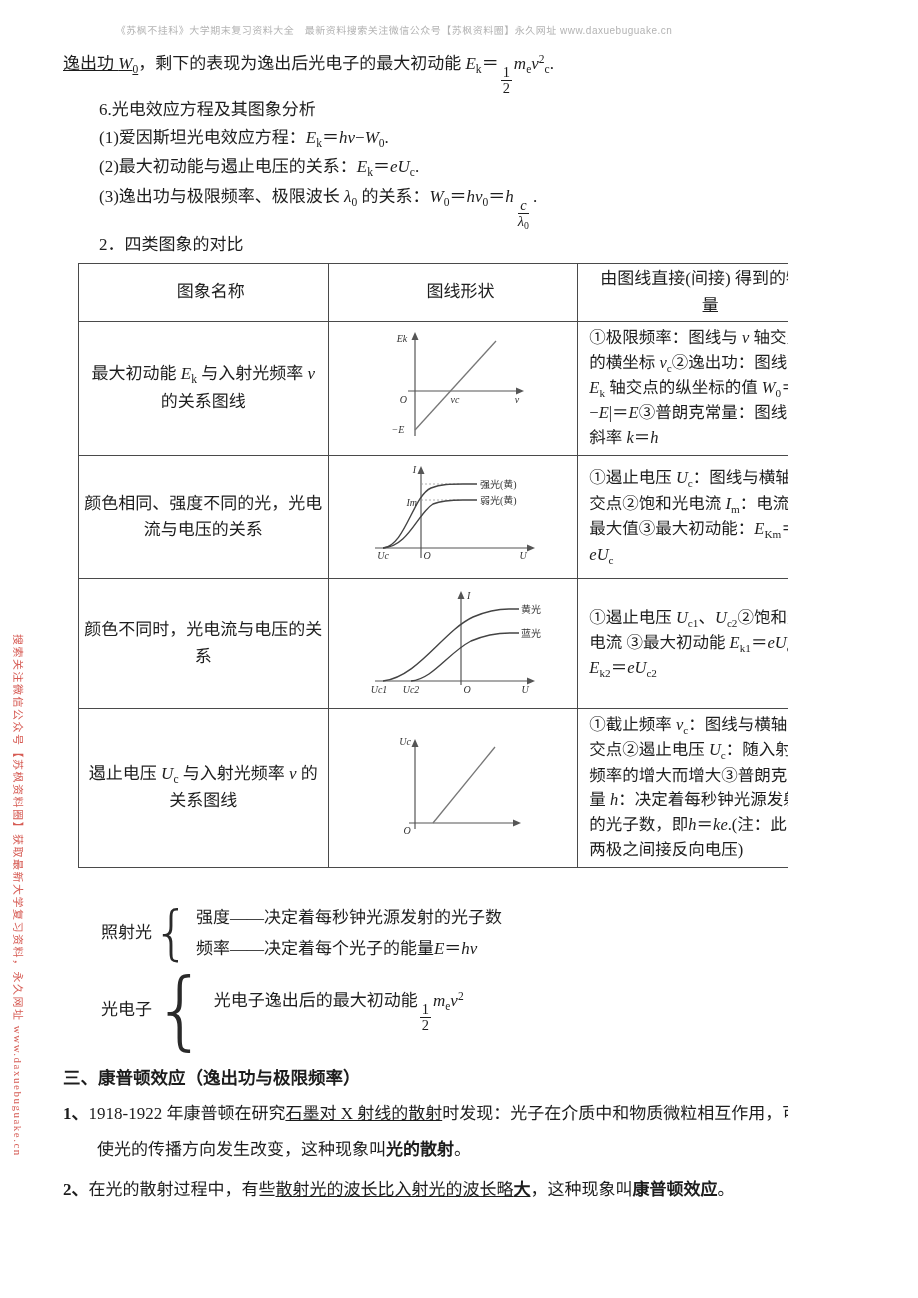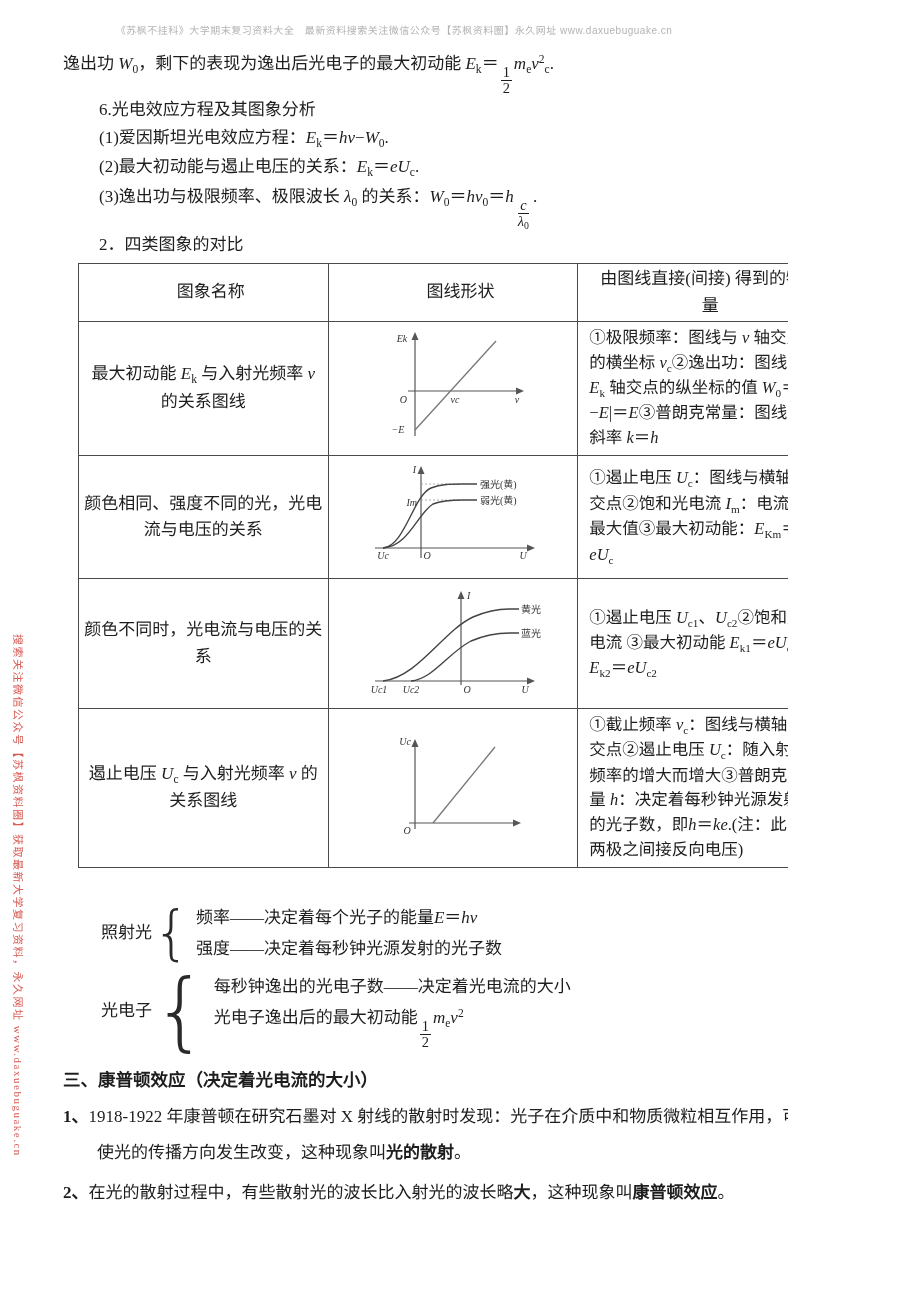--- a/index.html
+++ b/index.html
@@ -5,21 +5,21 @@
   html,body{margin:0;padding:0;background:#fff;}
   .page{position:relative;width:788px;height:1298px;background:#fff;overflow:hidden;
         font-family:"Liberation Serif",serif;color:var(--text_main,#1d1d1d);}
   .pg-header{position:absolute;top:22px;left:0;right:0;text-align:center;
              font-size:10px;letter-spacing:.5px;color:var(--gray_header,#b3b3b3);
              font-family:"Liberation Sans",sans-serif;}
   .content{position:absolute;left:63px;top:50px;width:770px;font-size:17px;line-height:1.62;}
   .ind{margin-left:36px;}
   .i{font-style:italic;}
   .b{font-weight:bold;}
-  .u{}
+  .u{text-decoration:underline;}
   .sub{font-size:.68em;vertical-align:-.32em;}
   .sup{font-size:.68em;vertical-align:.55em;}
   .frac{display:inline-flex;flex-direction:column;align-items:center;vertical-align:-.55em;
         line-height:1.05;font-size:.85em;margin:0 2px;text-align:center;}
   .fn{display:block;border-bottom:1px solid currentColor;padding:0 2px;}
   .fd{display:block;padding:0 2px;}
   
   table.cmp{border-collapse:collapse;margin:4px 0 0 15px;width:750px;table-layout:fixed;}
   .cmp th,.cmp td{border:1.4px solid #4a4a4a;}
   .cmp th{font-weight:normal;font-size:17px;height:28px;padding-left:16px;}
@@ -169,36 +169,35 @@
         </td>
         <td class="cdesc"><span>①截止频率 </span><span class="i">v</span><span class="sub">c</span><span>：图线与横轴的交点②遏止电压 </span><span class="i">U</span><span class="sub">c</span><span>：随入射光频率的增大而增大③普朗克常量 </span><span class="i">h</span><span>：决定着每秒钟光源发射的光子数，即</span><span class="i">h</span><span>＝</span><span class="i">ke</span><span>.(注：此时两极之间接反向电压)</span></td>
       </tr>
     </tbody>
       </table>
 
     <div class="bgroup" style="margin-top:34px;">
       <span class="blabel">照射光</span>
       <span class="bchar s1">{</span>
       <div class="blines">
+        <div class="bline"><span>强度——决定着每秒钟光源发射的光子数</span></div>
         <div class="bline"><span>频率——决定着每个光子的能量</span><span class="i">E</span><span>＝</span><span class="i">hv</span></div>
-        <div class="bline"><span>强度——决定着每秒钟光源发射的光子数</span></div>
       </div>
     </div>
 
     <div class="bgroup">
       <span class="blabel">光电子</span>
       <span class="bchar s2">{</span>
       <div class="blines">
-        <div class="bline"><span>每秒钟逸出的光电子数——决定着光电流的大小</span></div>
         <div class="bline"><span>光电子逸出后的最大初动能</span><span class="frac">
               <span class="fn"><span>1</span></span>
               <span class="fd"><span>2</span></span>
             </span><span class="i">m</span><span class="sub">e</span><span class="i">v</span><span class="sup">2</span></div>
       </div>
     </div>
 
-    <div class="sec-head">三、康普顿效应（决定着光电流的大小）</div>
+    <div class="sec-head">三、康普顿效应（逸出功与极限频率）</div>
     <div class="item"><span class="b">1、</span><span>1918-1922 年康普顿在研究</span><span class="u">石墨对 X 射线的散射</span><span>时发现：光子在介质中和物质微粒相互作用，可以使光的传播方向发生改变，这种现象叫</span><span class="b">光的散射</span><span>。</span></div>
     <div class="item"><span class="b">2、</span><span>在光的散射过程中，有些</span><span class="u">散射光的波长比入射光的波长略</span><span class="b u">大</span><span>，这种现象叫</span><span class="b">康普顿效应</span><span>。</span></div>
 
 
   </div>
 </div>
 
 </body></html>

